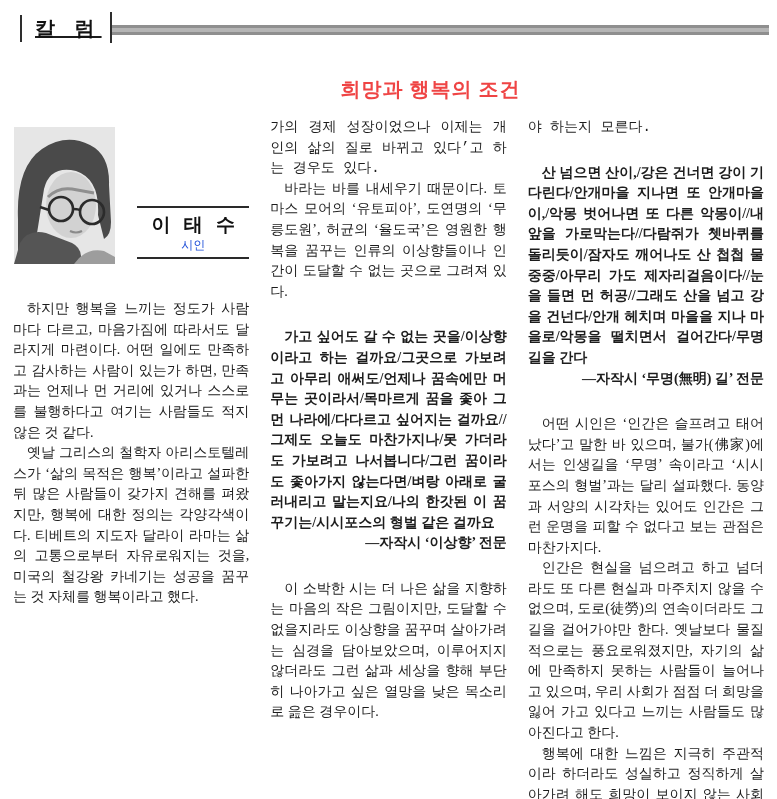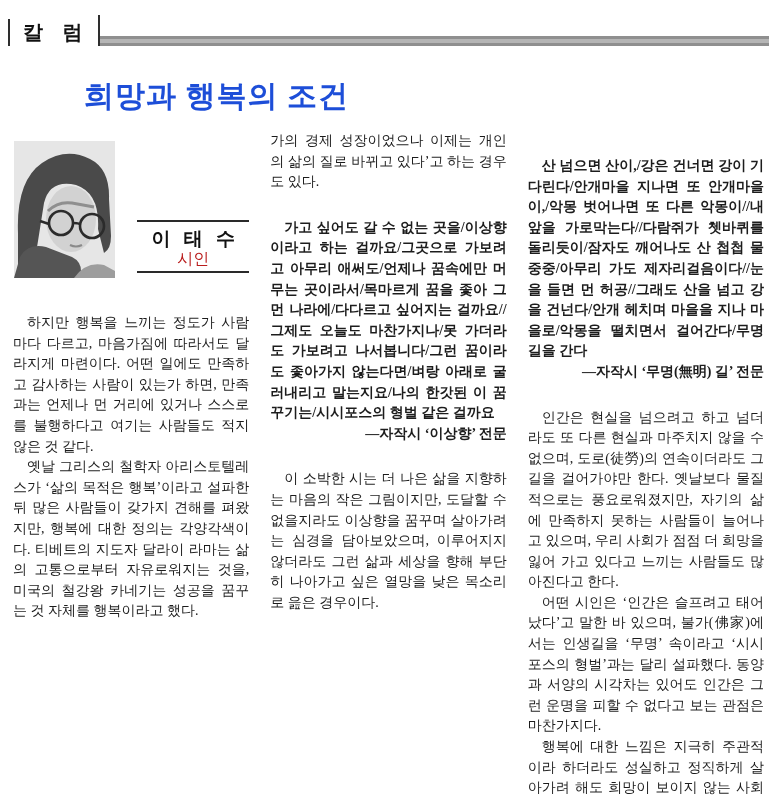--- a/index.html
+++ b/index.html
@@ -4,58 +4,58 @@
 <style>
   html,body{margin:0;padding:0;}
   body{
     width:777px;height:799px;overflow:hidden;background:#ffffff;
     font-family:"Liberation Serif", serif;color:#1c1c1c;
     -webkit-font-smoothing:antialiased;
   }
   .page{width:777px;height:799px;position:relative;}
 
   
-  header{display:flex;align-items:flex-end;padding:8px 8px 0 8px;height:38px;}
+  header{display:flex;align-items:center;padding:8px 8px 0 20px;height:38px;text-decoration:underline;}
   .vline{width:2px;height:27px;background:#2e2e2e;margin-top:3px;}
   .vline.tall{height:31px;margin-top:1px;}
   .kicker{
     font-family:"Liberation Sans", sans-serif;font-weight:bold;font-size:20px;
     letter-spacing:7px;color:#111;margin:2px 8px 0 13px;white-space:nowrap;
   }
   .hbar{flex:1;height:4px;background:#b5b5b5;border-top:3px solid #8f8f8f;border-bottom:3px solid #8f8f8f;margin-top:6px;}
 
   
   h1{
-    margin:30px 0 14px 84px;text-align:left;
-    font-size:30px;font-weight:600;letter-spacing:1px;color:#1d4ed8;
+    margin:30px 0 14px 84px;text-align:center;
+    font-size:20px;font-weight:600;letter-spacing:1px;color:#ef4444;
     font-family:"Liberation Serif", serif;
   }
 
   
   .cols{display:flex;gap:21px;padding:0 13px;align-items:flex-start;}
   .col{width:237px;font-size:14px;line-height:20.6px;text-align:justify;word-break:break-all;}
   .coltext p{margin:0;text-indent:14px;}
-  .coltext p.cont{text-indent:0;}
+  .coltext p.cont{text-indent:0;font-family:Liberation Mono, monospace;}
   .coltext p.poem{font-weight:bold;margin:25px 0;}
   .coltext p.poem::after{content:"";display:block;clear:both;}
   .attribution{float:right;font-weight:bold;text-indent:0;}
 
   
   .authorbox{display:flex;margin:10px 0 35px 1px;height:137px;gap:10px;}
   .photo{flex:0 0 101px;height:137px;display:block;}
   .namebox{
     flex:1;align-self:flex-end;margin:0 0 5px 12px;
     border-top:2px solid #2a2a2a;border-bottom:2px solid #2a2a2a;
     text-align:center;padding:6px 0 5px;
   }
   .aname{
     font-family:"Liberation Sans", sans-serif;font-weight:bold;
     font-size:19px;letter-spacing:4px;color:#111;line-height:22px;text-indent:4px;
   }
-  .arole{font-family:"Liberation Sans", sans-serif;font-size:16px;color:#b91c1c;margin-top:2px;line-height:14px;}
+  .arole{font-family:"Liberation Sans", sans-serif;font-size:12px;color:#1d4ed8;margin-top:2px;line-height:14px;}
 </style>
 </head>
 <body>
 
 <div class="page">
 
   <header>
     <span class="vline"></span>
     <span class="kicker">칼 럼</span>
     <span class="vline tall"></span>
@@ -89,28 +89,30 @@
       </div>
       <div class="coltext">
           <p class="">하지만 행복을 느끼는 정도가 사람마다 다르고, 마음가짐에 따라서도 달라지게 마련이다. 어떤 일에도 만족하고 감사하는 사람이 있는가 하면, 만족과는 언제나 먼 거리에 있거나 스스로를 불행하다고 여기는 사람들도 적지 않은 것 같다.</p>
           <p class="">옛날 그리스의 철학자 아리스토텔레스가 ‘삶의 목적은 행복’이라고 설파한 뒤 많은 사람들이 갖가지 견해를 펴왔지만, 행복에 대한 정의는 각양각색이다. 티베트의 지도자 달라이 라마는 삶의 고통으로부터 자유로워지는 것을, 미국의 철강왕 카네기는 성공을 꿈꾸는 것 자체를 행복이라고 했다.</p>
         </div>
     </section>
 
     <section class="col">
       <div class="coltext">
           <p class="cont">가의 경제 성장이었으나 이제는 개인의 삶의 질로 바뀌고 있다’고 하는 경우도 있다.</p>
+          <p class="">바라는 바를 내세우기 때문이다. 토마스 모어의 ‘유토피아’, 도연명의 ‘무릉도원’, 허균의 ‘율도국’은 영원한 행복을 꿈꾸는 인류의 이상향들이나 인간이 도달할 수 없는 곳으로 그려져 있다.</p>
           <p class="poem">가고 싶어도 갈 수 없는 곳을/이상향이라고 하는 걸까요/그곳으로 가보려고 아무리 애써도/언제나 꿈속에만 머무는 곳이라서/목마르게 꿈을 좇아 그 먼 나라에/다다르고 싶어지는 걸까요//그제도 오늘도 마찬가지나/못 가더라도 가보려고 나서봅니다/그런 꿈이라도 좇아가지 않는다면/벼랑 아래로 굴러내리고 말는지요/나의 한갓된 이 꿈꾸기는/시시포스의 형벌 같은 걸까요<span class="attribution">—자작시 ‘이상향’ 전문</span></p>
           <p class="">이 소박한 시는 더 나은 삶을 지향하는 마음의 작은 그림이지만, 도달할 수 없을지라도 이상향을 꿈꾸며 살아가려는 심경을 담아보았으며, 이루어지지 않더라도 그런 삶과 세상을 향해 부단히 나아가고 싶은 열망을 낮은 목소리로 읊은 경우이다.</p>
         </div>
     </section>
 
     <section class="col">
       <div class="coltext">
+          <p class="cont">야 하는지 모른다.</p>
           <p class="poem">산 넘으면 산이,/강은 건너면 강이 기다린다/안개마을 지나면 또 안개마을이,/악몽 벗어나면 또 다른 악몽이//내 앞을 가로막는다//다람쥐가 쳇바퀴를 돌리듯이/잠자도 깨어나도 산 첩첩 물 중중/아무리 가도 제자리걸음이다//눈을 들면 먼 허공//그래도 산을 넘고 강을 건넌다/안개 헤치며 마을을 지나 마을로/악몽을 떨치면서 걸어간다/무명 길을 간다<span class="attribution">—자작시 ‘무명(無明) 길’ 전문</span></p>
+          <p class="">어떤 시인은 ‘인간은 슬프려고 태어났다’고 말한 바 있으며, 불가(佛家)에서는 인생길을 ‘무명’ 속이라고 ‘시시포스의 형벌’과는 달리 설파했다. 동양과 서양의 시각차는 있어도 인간은 그런 운명을 피할 수 없다고 보는 관점은 마찬가지다.</p>
           <p class="">인간은 현실을 넘으려고 하고 넘더라도 또 다른 현실과 마주치지 않을 수 없으며, 도로(徒勞)의 연속이더라도 그 길을 걸어가야만 한다. 옛날보다 물질적으로는 풍요로워졌지만, 자기의 삶에 만족하지 못하는 사람들이 늘어나고 있으며, 우리 사회가 점점 더 희망을 잃어 가고 있다고 느끼는 사람들도 많아진다고 한다.</p>
-          <p class="">어떤 시인은 ‘인간은 슬프려고 태어났다’고 말한 바 있으며, 불가(佛家)에서는 인생길을 ‘무명’ 속이라고 ‘시시포스의 형벌’과는 달리 설파했다. 동양과 서양의 시각차는 있어도 인간은 그런 운명을 피할 수 없다고 보는 관점은 마찬가지다.</p>
           <p class="">행복에 대한 느낌은 지극히 주관적이라 하더라도 성실하고 정직하게 살아가려 해도 희망이 보이지 않는 사회라면 심각한 문제다.</p>
         </div>
     </section>
 
   </main>
 </div>
 
 </body></html>

